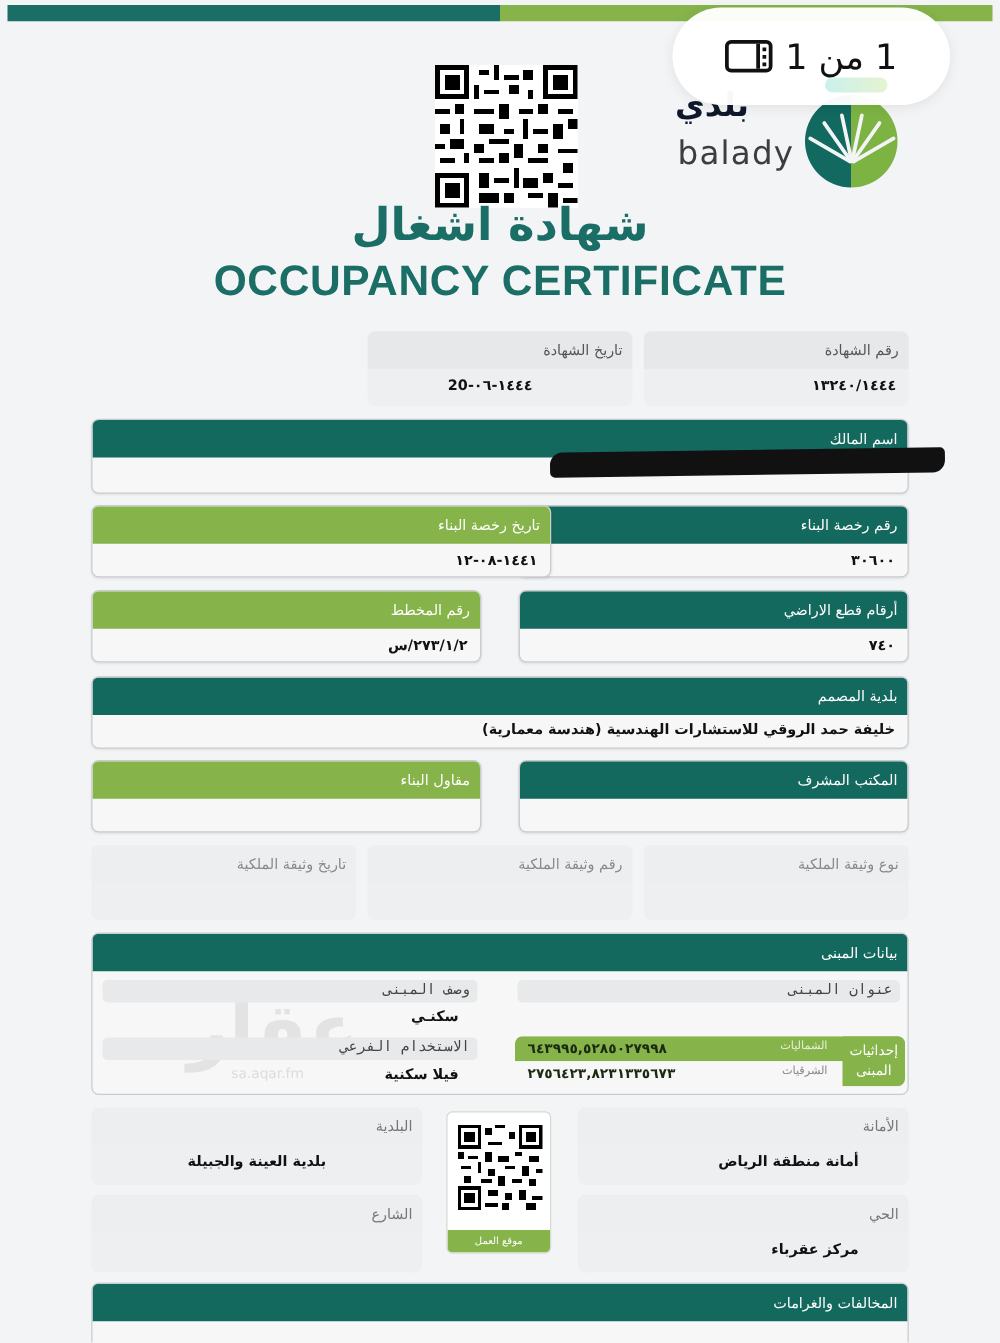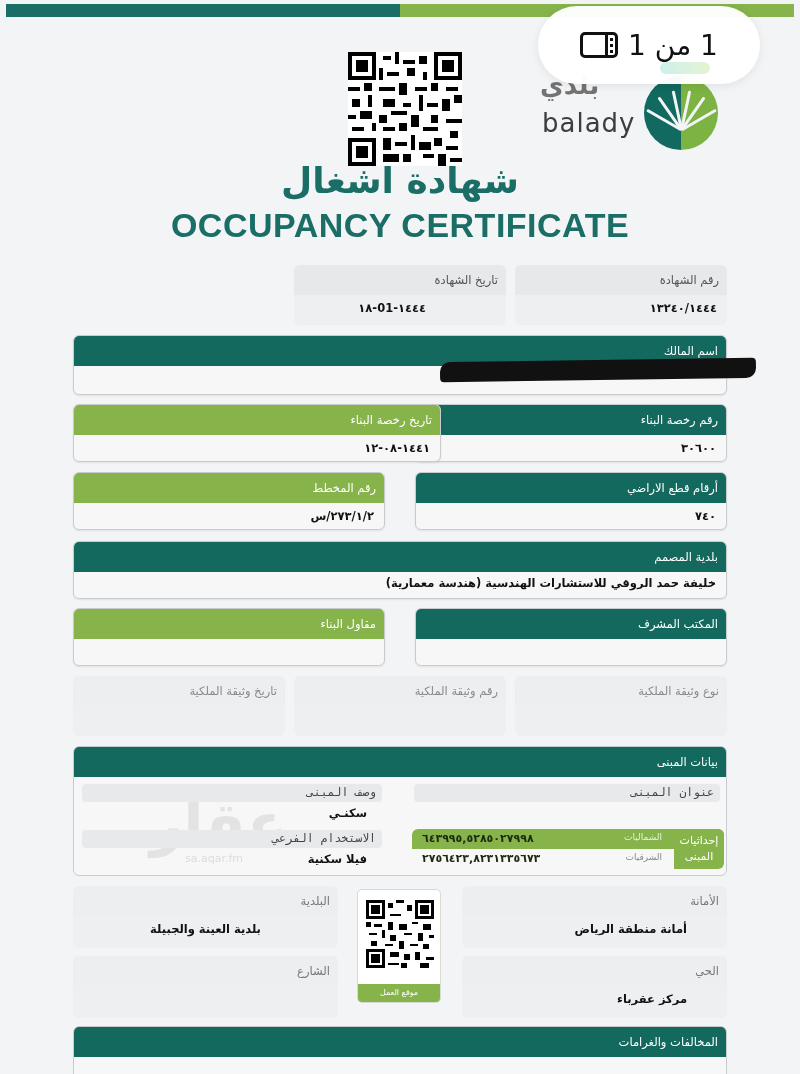--- a/index.html
+++ b/index.html
@@ -19,21 +19,21 @@
   .pill-icon .dots { position: absolute; right: 1px; top: 3px; width: 4px; display: flex; flex-direction: column; gap: 3px; }
   .pill-icon .dots span { display: block; width: 3px; height: 3px; background: #111; }
   .pill-glow { position: absolute; top: 62px; left: 660px; width: 50px; height: 12px; border-radius: 8px; background: linear-gradient(90deg, #a9e6df, #d4ecb2); opacity: 0.6; }
 
   
   .riyadh-logo { position: absolute; top: 67px; left: 66px; width: 69px; height: 62px; border-radius: 50%; background: #1f7a3a; display: flex; flex-direction: column; align-items: center; justify-content: flex-start; overflow: hidden; }
   .riyadh-logo .inner { margin-top: 5px; width: 44px; height: 30px; border-radius: 50% 50% 40% 40%; background: #dfeff0; border: 2px solid #a9d8d8; }
   .riyadh-logo .label { margin-top: 2px; font-size: 10px; color: #e8f2e0; font-weight: bold; }
 
   .balady { position: absolute; top: 70px; left: 540px; width: 180px; height: 80px; }
-  .balady .ar { position: absolute; top: 0; left: 0; font-size: 26px; color: #737373; font-weight: bold; }
+  .balady .ar { position: absolute; top: 0; left: 0; font-size: 26px; color: #0f172a; font-weight: bold; }
   .balady .en { position: absolute; top: 38px; left: 2px; font-size: 26px; color: #3d3d3d; letter-spacing: 1px; }
   .balady .mark { position: absolute; top: 6px; left: 104px; width: 74px; height: 74px; border-radius: 50%; background: linear-gradient(90deg, #11695f 0 50%, #7cb342 50% 100%); overflow: hidden; }
   .balady .mark .leaf { position: absolute; bottom: 20px; left: 36px; width: 3px; height: 40px; background: #f3f4f6; transform-origin: bottom center; border-radius: 2px; }
 
   
   .qr { position: absolute; background-color: #fff; }
   .qr-top { top: 52px; left: 348px; width: 114px; height: 114px; }
   .qr svg { width: 100%; height: 100%; display: block; }
 
   
@@ -178,21 +178,21 @@
 
   <div class="title-ar">شهادة اشغال</div>
   <div class="title-en">OCCUPANCY CERTIFICATE</div>
 
   <div class="field grey-card" style="top:265px; left:515px; width:212px; height:60px;">
     <div class="hdr grey">رقم الشهادة</div>
     <div class="val">١٣٢٤٠/١٤٤٤</div>
   </div>
   <div class="field grey-card" style="top:265px; left:294px; width:212px; height:60px;">
     <div class="hdr grey">تاريخ الشهادة</div>
-    <div class="val" style="padding-right:80px;">١٤٤٤-01-١٨</div>
+    <div class="val" style="padding-right:80px;">١٤٤٤-٠٦-20</div>
   </div>
 
   <div class="field boxed" style="top:335px; left:73px; width:654px; height:60px;">
     <div class="hdr teal">اسم المالك</div>
     <div class="val"></div>
   </div>
   <div class="redact"></div>
 
   <div class="field boxed" style="top:404px; left:415px; width:312px; height:58px;">
     <div class="hdr teal">رقم رخصة البناء</div>

